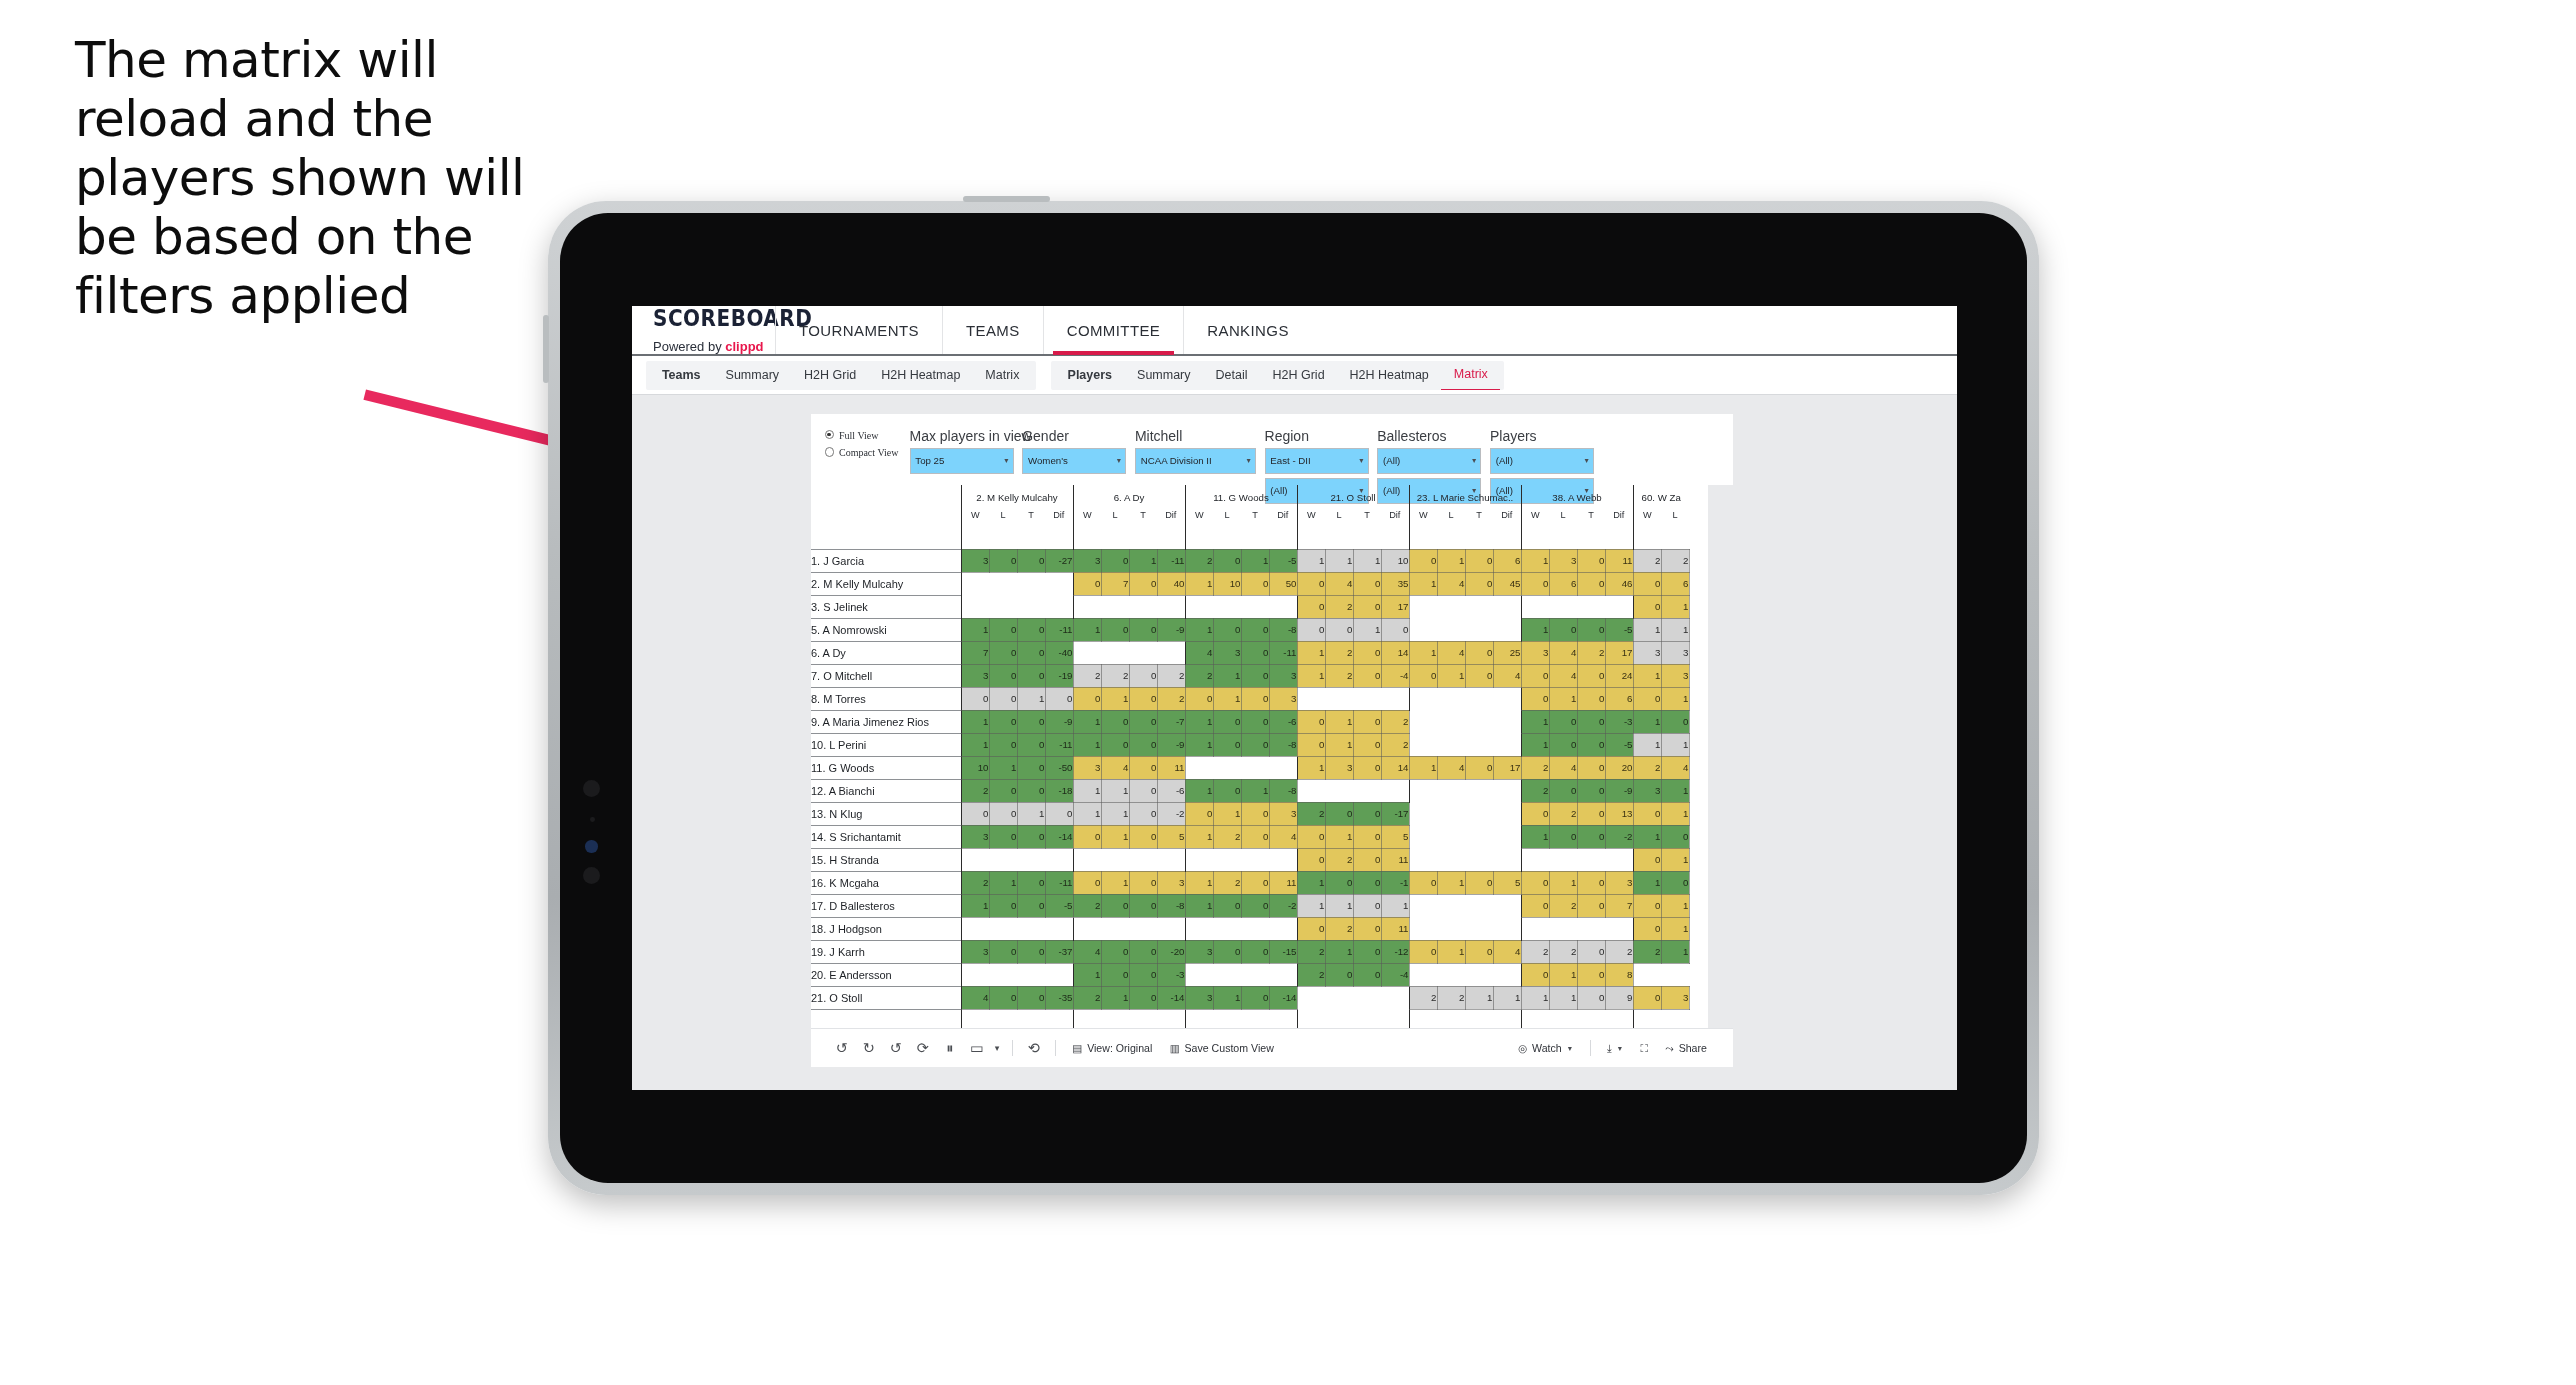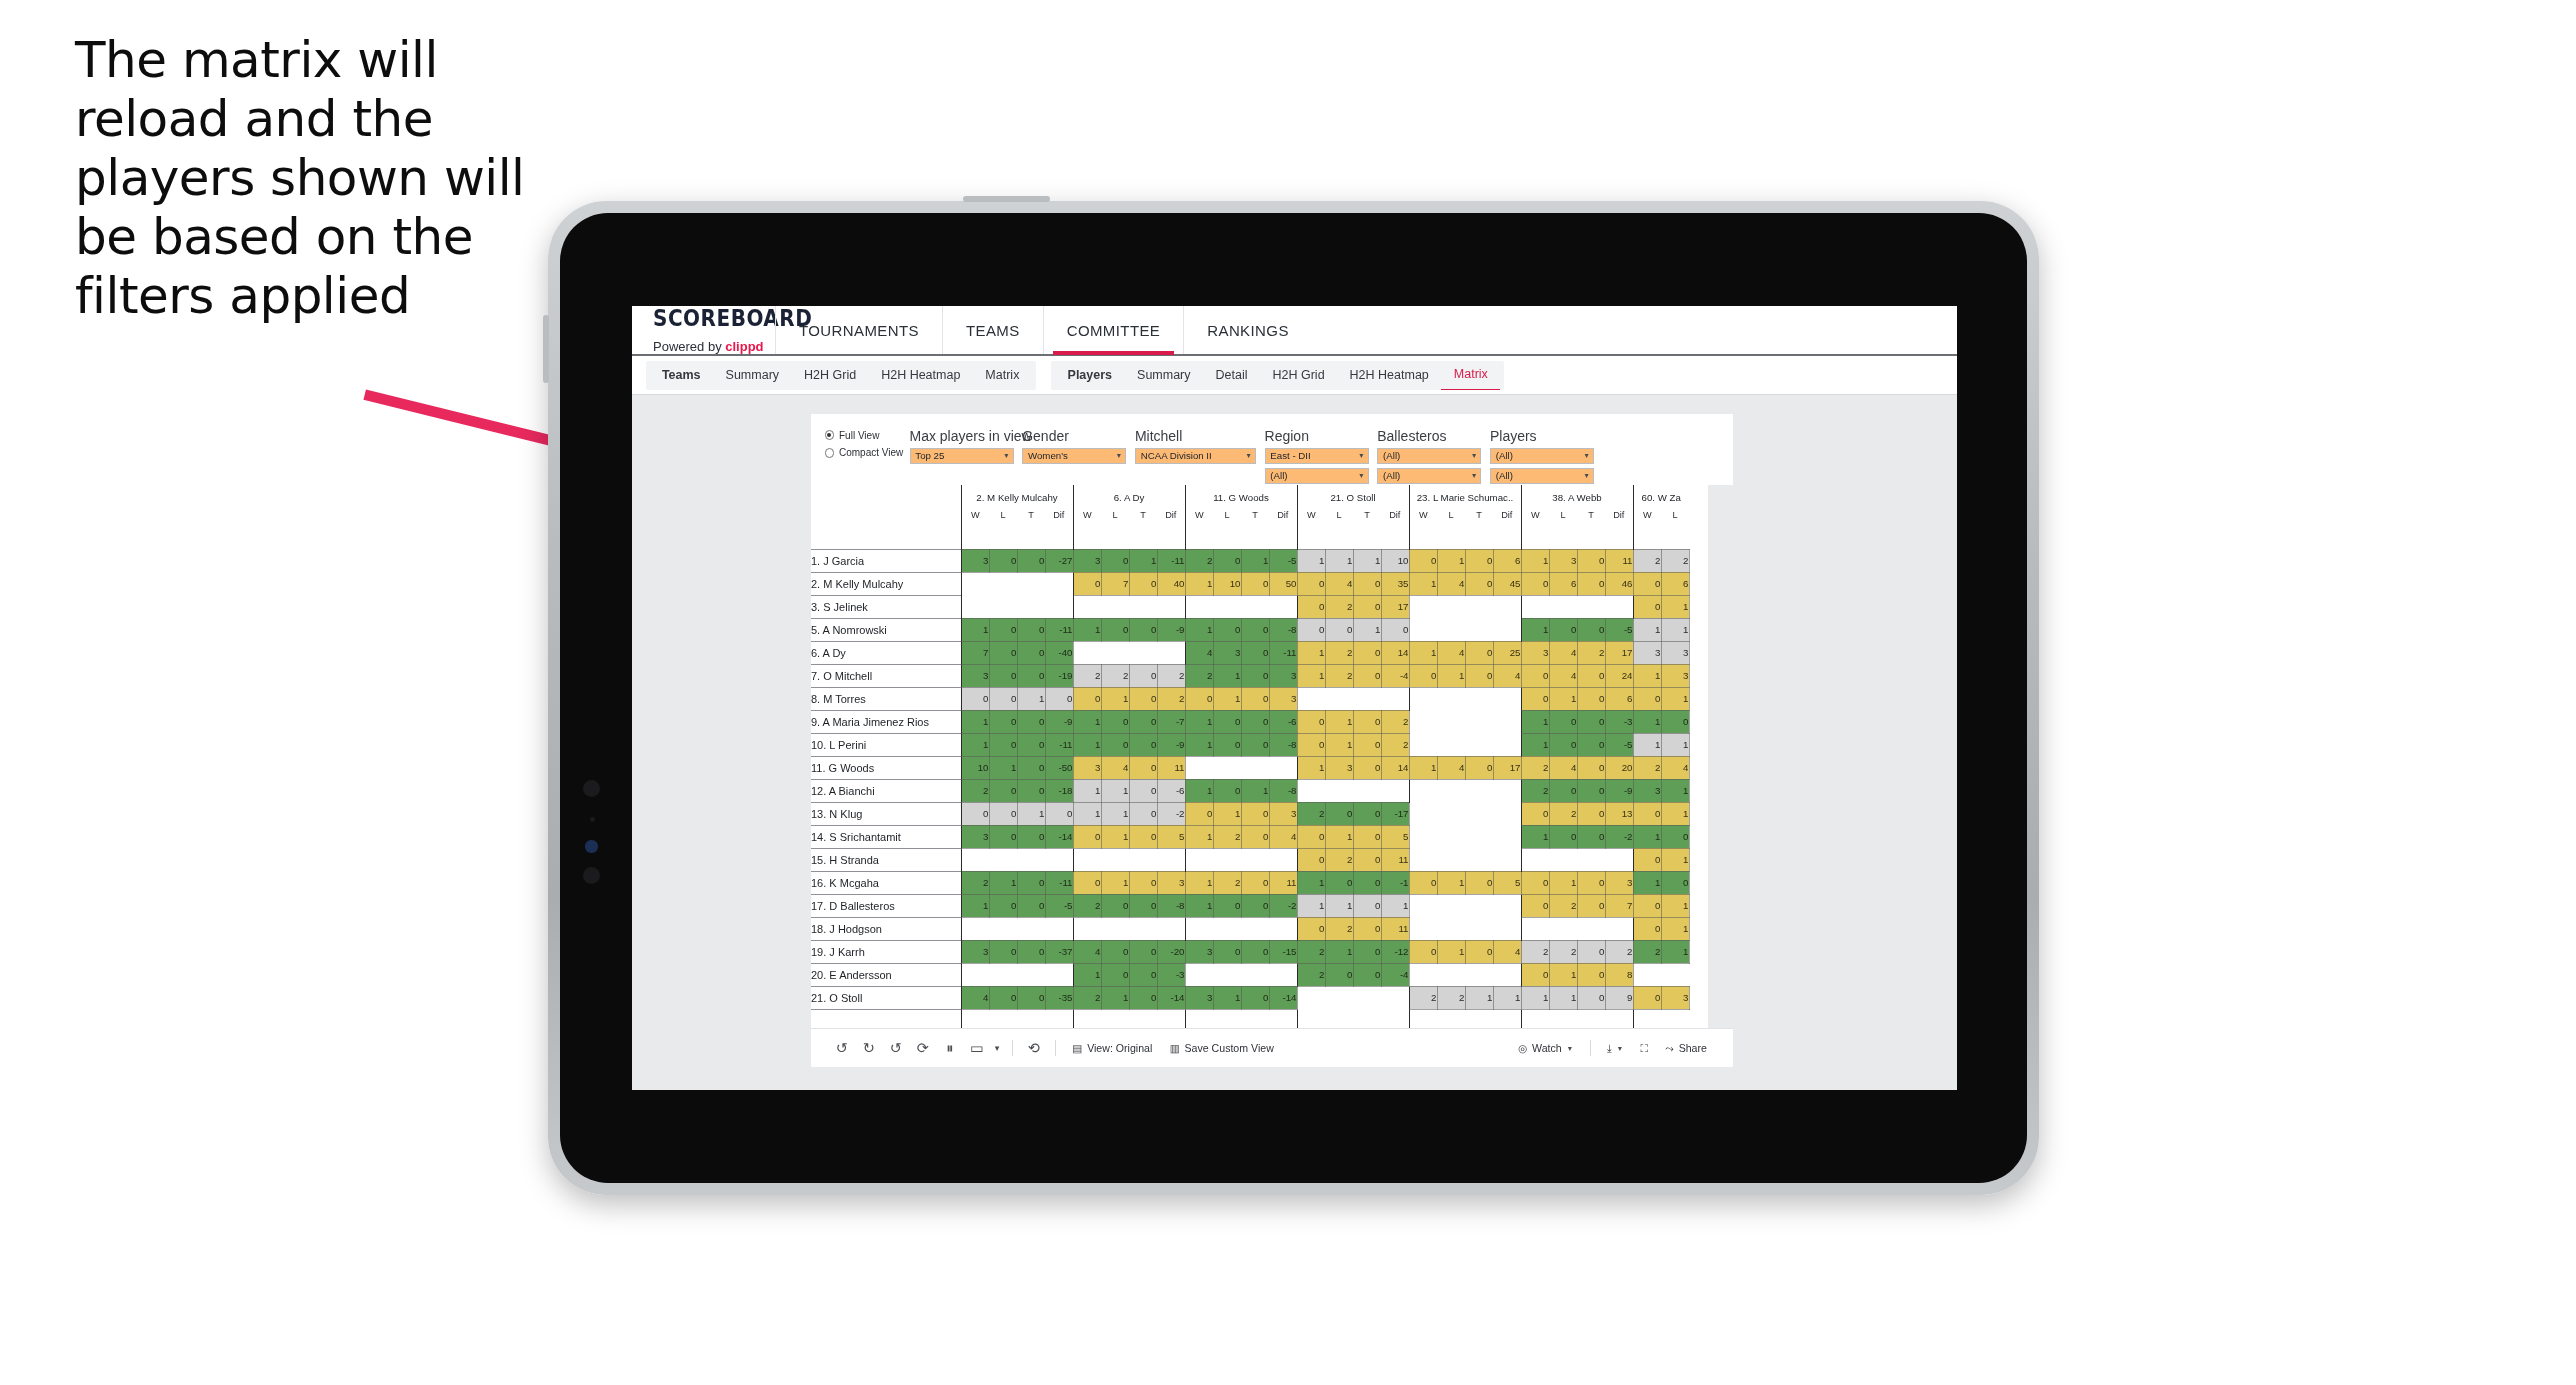--- a/index.html
+++ b/index.html
@@ -83,28 +83,28 @@
   
   #viz { position:relative; height:calc(100% - 50px - 39px); background:#e9eaec; }
   #sheet {
     position:absolute; left:179px; top:19.3px; width:922px; height:643px;
     background:#ffffff;
   }
 
   
   #filters { display:flex; padding:13.5px 11.6px 7.7px 13.5px; gap:0; font-size:9.7px; color:#2d3036; }
   .view-toggle { width:85px; padding-top:1.9px; }
-  .radio-row { display:flex; align-items:center; gap:4.8px; margin-bottom:6.8px; font-size:10px; }
+  .radio-row { display:flex; align-items:flex-start; gap:4.8px; margin-bottom:6.8px; font-size:10px;font-family:Liberation Serif, serif; }
   .radio { width:9.7px; height:9.7px; border-radius:50%; border:1px solid #777; background:#fff; position:relative; flex:none; }
   .radio.on::after { content:""; position:absolute; left:1.9px; top:1.9px; width:3.9px; height:3.9px; border-radius:50%; background:#333; }
   .fgroup { width:104px; margin-right:8.7px; }
   .fgroup.wide { width:121px; }
   .flabel { font-size:14px; color:#3a3d42; margin-bottom:3.9px; white-space:nowrap; }
   .fsel {
-    height:16px; border:1px solid #b9bcc0; background:#fdba74;
+    height:26px; border:1px solid #b9bcc0; background:#7dd3fc;
     display:flex; align-items:center; justify-content:space-between;
     padding:0 2.9px 0 4.8px; font-size:9.7px; color:#23262b; margin-bottom:3.9px;
     cursor:pointer;
   }
   .caret { font-size:6.8px; color:#4a4d52; }
 
   
   #matrix-wrap { position:absolute; left:0; top:71px; right:0; bottom:0; overflow:hidden; }
   table.mx { border-collapse:collapse; font-size:9.2px; color:#23262b; table-layout:fixed; }
   table.mx td, table.mx th { padding:0; }

